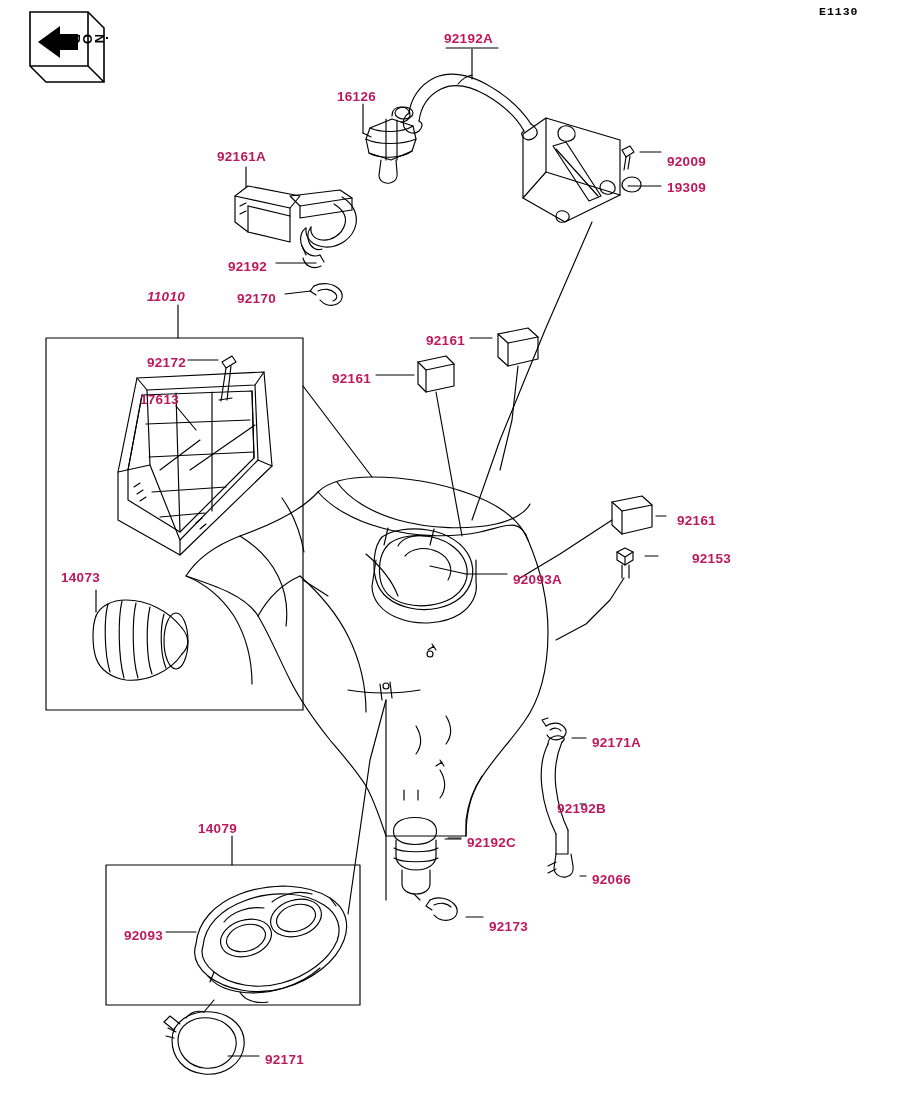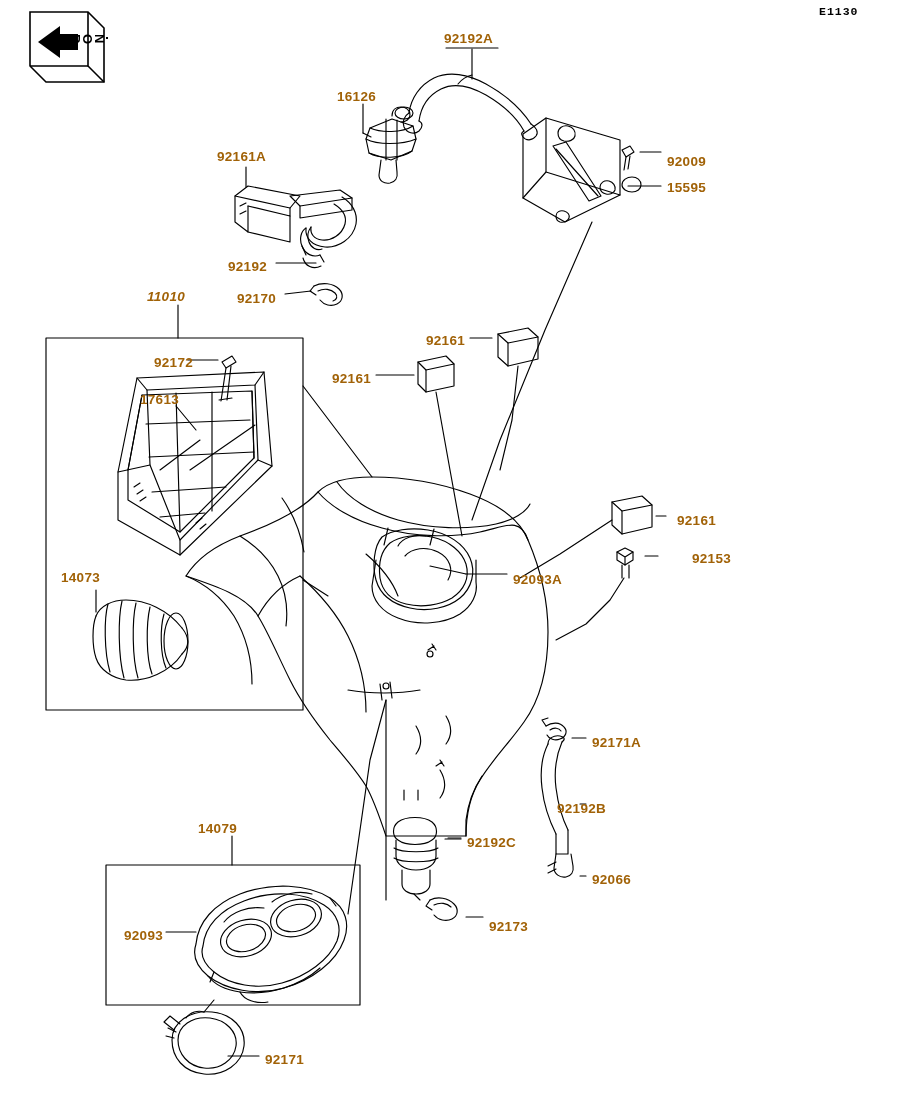--- a/index.html
+++ b/index.html
@@ -1,19 +1,19 @@
 <!DOCTYPE html>
 <html><head>
 <meta charset="utf-8">
 <style>
   html,body{margin:0;padding:0;background:#ffffff;}
   body{width:914px;height:1103px;position:relative;font-family:"Liberation Sans",sans-serif;overflow:hidden;}
   #sheet{position:absolute;inset:0;}
   svg.art{position:absolute;left:0;top:0;width:914px;height:1103px;}
-  .lbl{position:absolute;font-family:"Liberation Sans",sans-serif;font-size:13.5px;font-weight:bold;color:#a16207;white-space:nowrap;letter-spacing:0.3px;}
+  .lbl{position:absolute;font-family:"Liberation Sans",sans-serif;font-size:13.5px;font-weight:bold;color:#be185d;white-space:nowrap;letter-spacing:0.3px;}
   .code{position:absolute;font-family:"Liberation Mono",monospace;font-size:11.5px;font-weight:bold;color:#000;letter-spacing:1px;}
   .frontbox{position:absolute;left:26px;top:8px;width:82px;height:78px;}
   .frontbox svg{width:100%;height:100%;}
 </style>
 </head>
 <body>
 
 <div id="sheet">
 
   <div class="frontbox">
@@ -258,26 +258,26 @@
       <path d="M303,580 L328,596"></path>
       <path d="M386,836 L386,900 L386,700"></path>
     </g>
   </svg>
 
   <div class="code" style="left:819px;top:5px;">E1130</div>
 
   <div class="lbl" style="left:444px;top:31px;">92192A</div>
   <div class="lbl" style="left:337px;top:89px;">16126</div>
   <div class="lbl" style="left:667px;top:146px;margin-top:8px;">92009</div>
-  <div class="lbl" style="left:667px;top:180px;">15595</div>
+  <div class="lbl" style="left:667px;top:180px;">19309</div>
   <div class="lbl" style="left:217px;top:149px;">92161A</div>
   <div class="lbl" style="left:228px;top:259px;">92192</div>
   <div class="lbl" style="left:237px;top:291px;">92170</div>
   <div class="lbl" style="left:147px;top:289px;font-style:italic;">11010</div>
-  <div class="lbl" style="left:154px;top:355px;text-align:right;">92172</div>
+  <div class="lbl" style="left:147px;top:355px;text-align:right;">92172</div>
   <div class="lbl" style="left:140px;top:392px;">17613</div>
   <div class="lbl" style="left:426px;top:333px;">92161</div>
   <div class="lbl" style="left:332px;top:371px;">92161</div>
   <div class="lbl" style="left:677px;top:513px;">92161</div>
   <div class="lbl" style="left:667px;top:551px;margin-left:25px;">92153</div>
   <div class="lbl" style="left:61px;top:570px;">14073</div>
   <div class="lbl" style="left:513px;top:572px;">92093A</div>
   <div class="lbl" style="left:592px;top:735px;">92171A</div>
   <div class="lbl" style="left:557px;top:801px;">92192B</div>
   <div class="lbl" style="left:467px;top:835px;">92192C</div>

